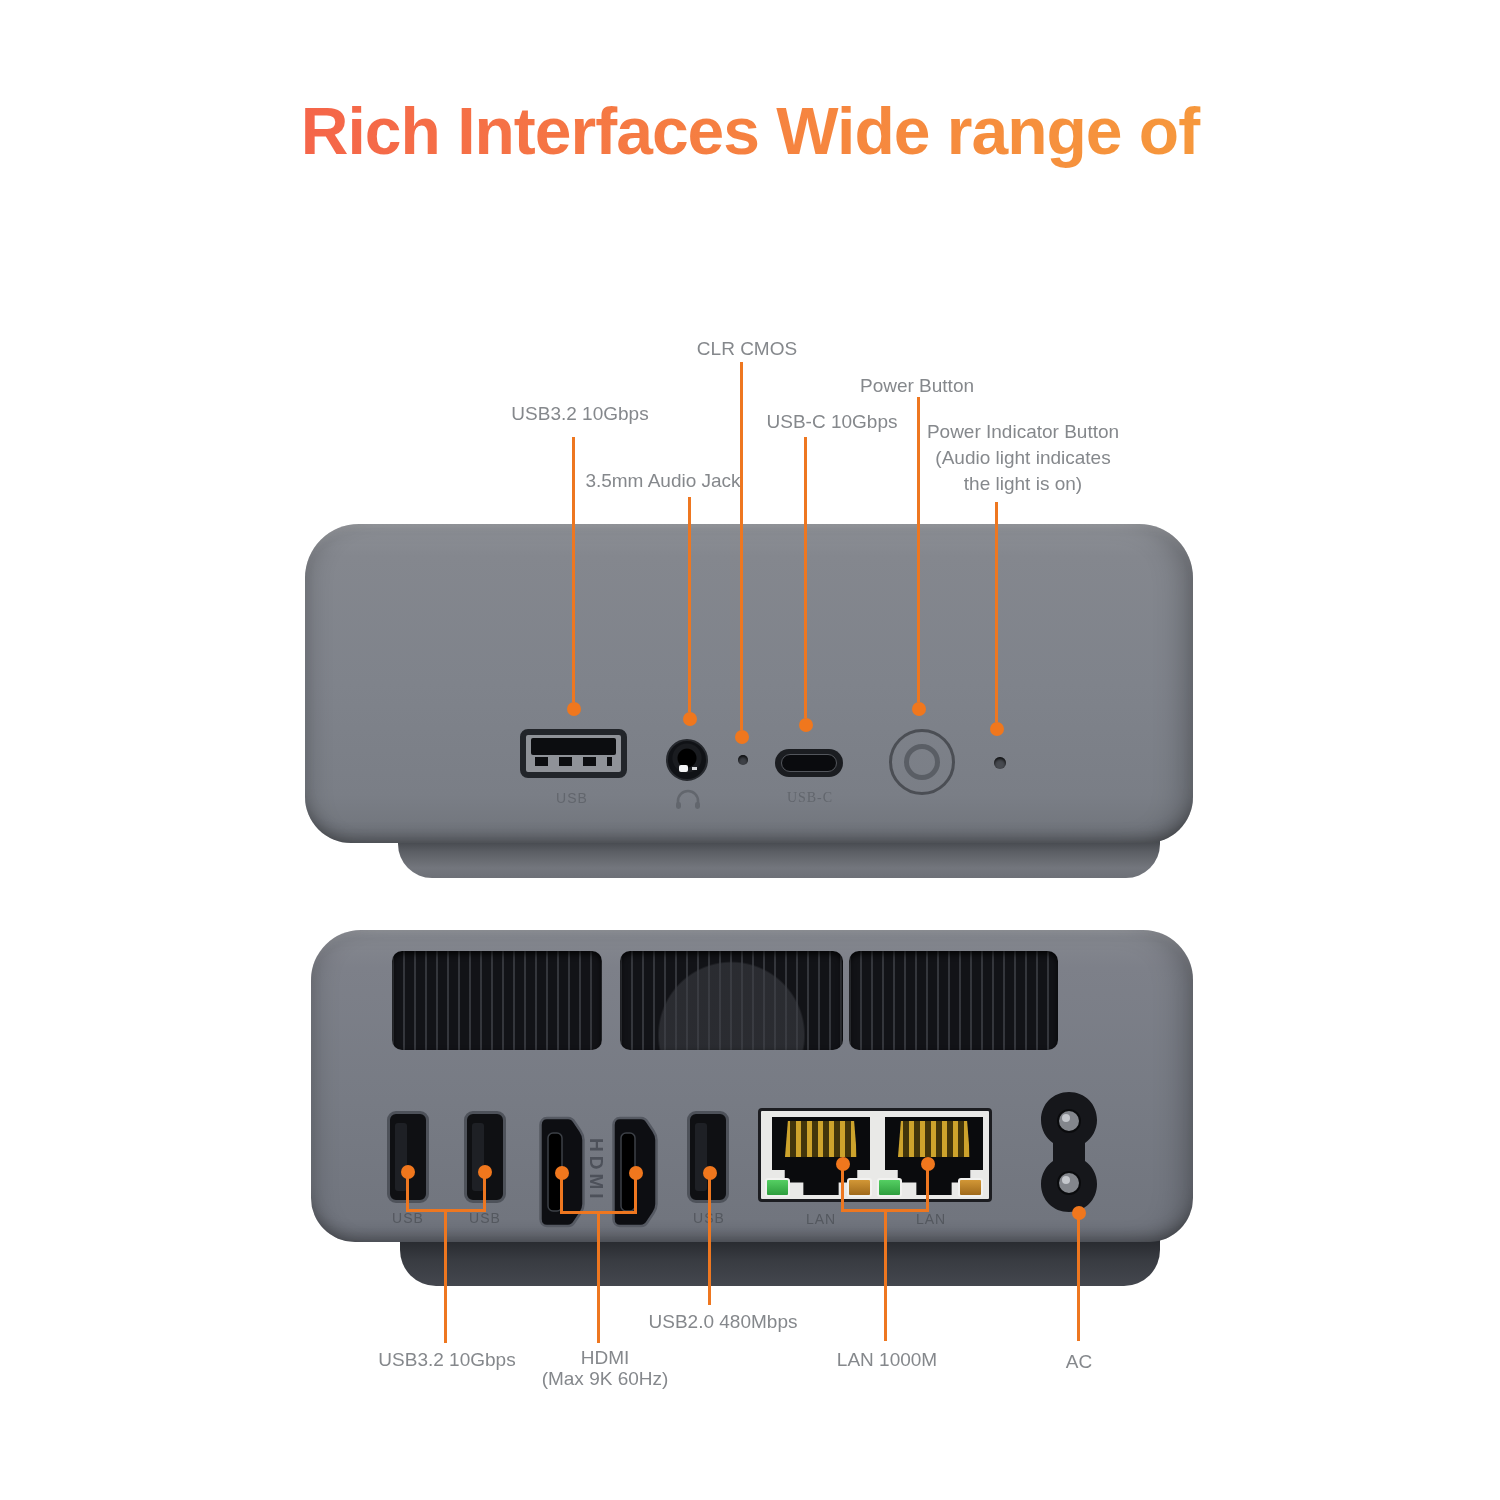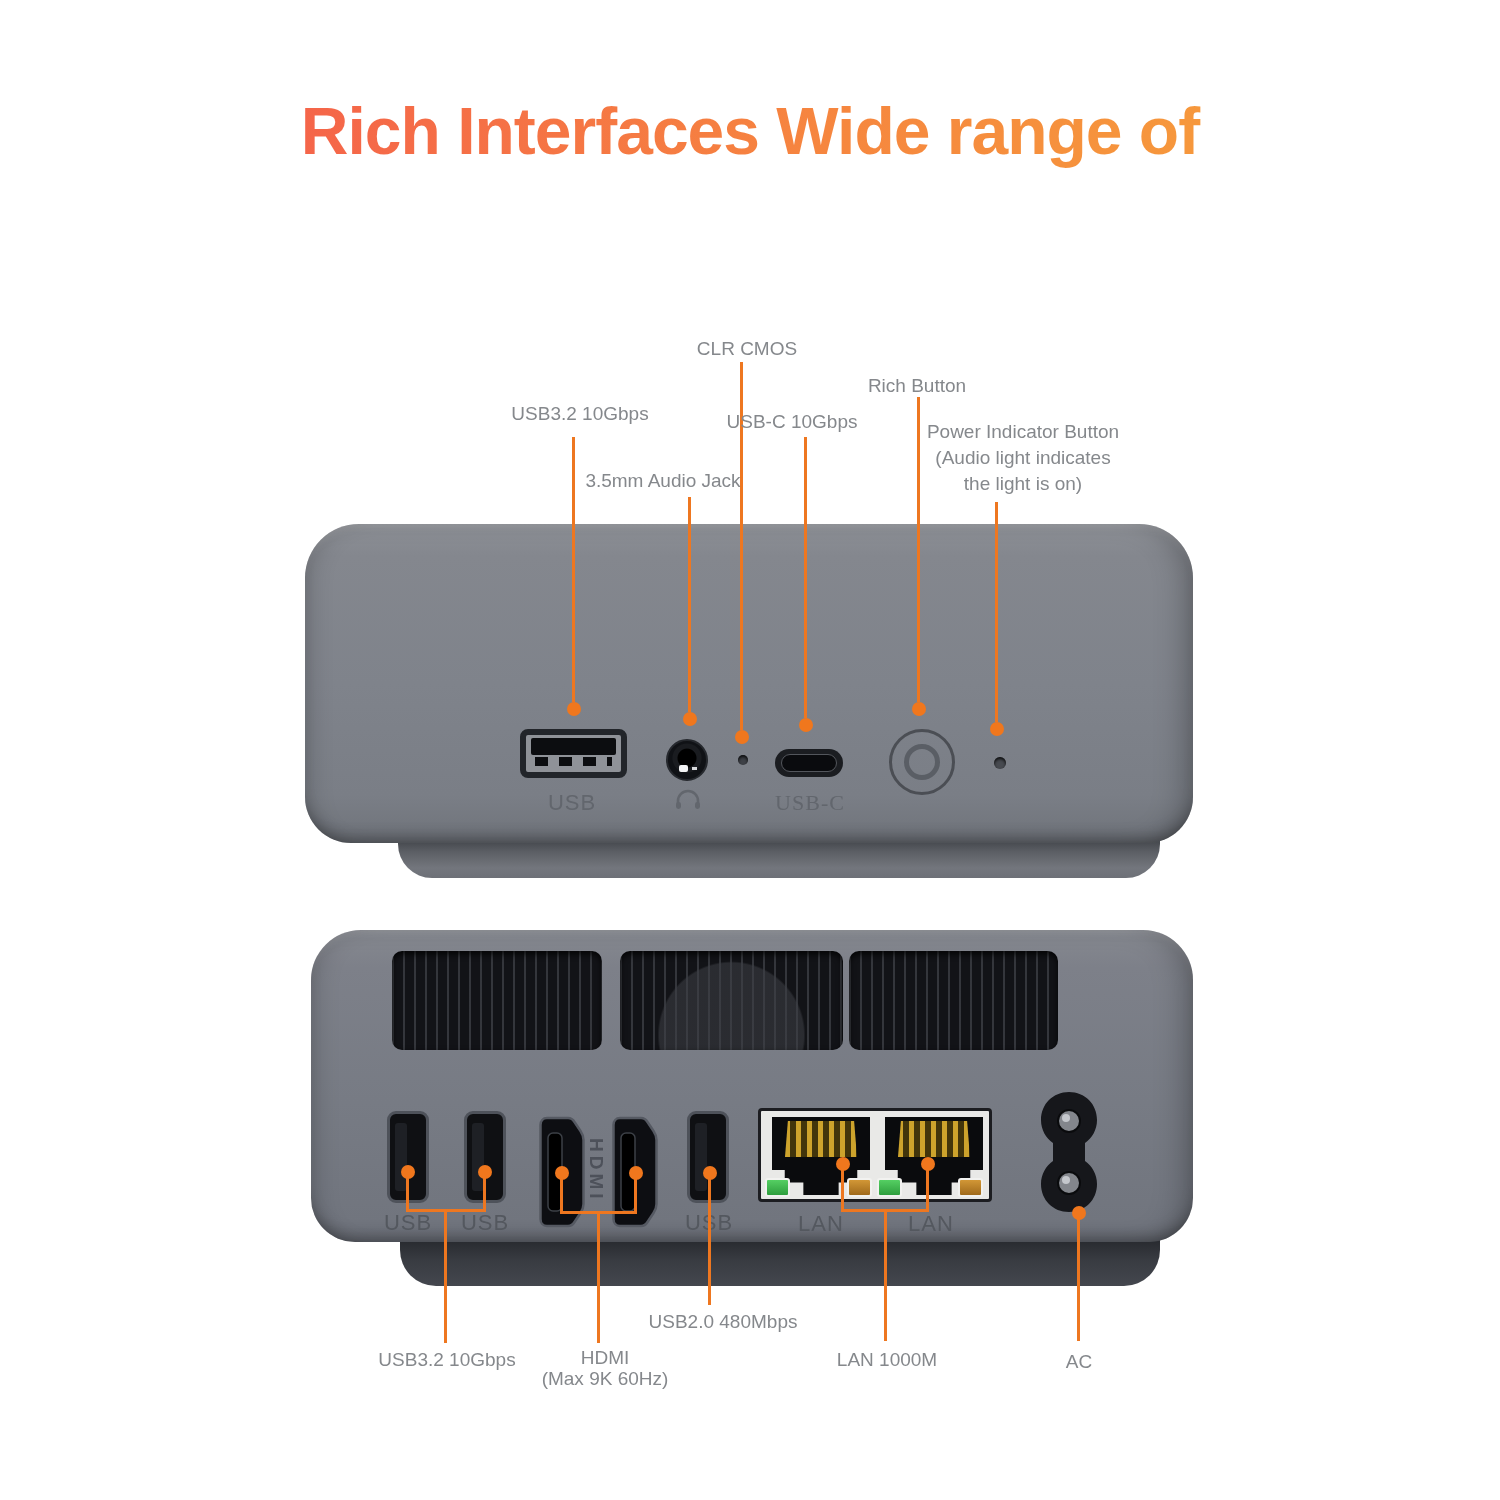--- a/index.html
+++ b/index.html
@@ -6,21 +6,21 @@
   .canvas{position:relative;width:1480px;height:1500px;background:#ffffff;overflow:hidden;
           font-family:"Liberation Sans", sans-serif;}
   
   .title{position:absolute;top:84px;left:0;width:1500px;text-align:center;
          font-size:66px;font-weight:bold;letter-spacing:-1px;line-height:95px;
          background:linear-gradient(90deg,#f4574e 5%,#f6863f 55%,#f6a23a 95%);
          -webkit-background-clip:text;background-clip:text;color:transparent;}
   
   .callout-label{position:absolute;transform:translateX(-50%);font-size:19px;color:#85888c;
                  white-space:nowrap;text-align:center;line-height:26px;z-index:7;}
-  .port-label{position:absolute;transform:translateX(-50%);font-size:22px;letter-spacing:1px;
+  .port-label{position:absolute;transform:translateX(-50%);font-size:14px;letter-spacing:1px;
               color:#62666d;white-space:nowrap;z-index:4;}
   .port-label.back{color:#54585f;}
   
   .oline{position:absolute;width:3px;background:#ee7720;z-index:6;}
   .olineh{position:absolute;height:3px;background:#ee7720;z-index:6;}
   .odot{position:absolute;width:14px;height:14px;border-radius:50%;background:#f0771d;
         transform:translate(-50%,-50%);z-index:7;}
   
   .body-front{position:absolute;left:305px;top:524px;width:888px;height:319px;z-index:2;
       border-radius:54px 54px 46px 46px;
@@ -88,23 +88,23 @@
 </head>
 <body>
 
 <div class="canvas">
 
   <div class="title">
     <div>Rich Interfaces Wide range of</div>
   </div>
 
   <div class="callout-label" style="left:747px;top:336px;">CLR CMOS</div>
-  <div class="callout-label" style="left:917px;top:373px;">Rich Button</div>
+  <div class="callout-label" style="left:917px;top:373px;">Power Button</div>
   <div class="callout-label" style="left:580px;top:401px;">USB3.2 10Gbps</div>
-  <div class="callout-label" style="left:792px;top:409px;">USB-C 10Gbps</div>
+  <div class="callout-label" style="left:832px;top:409px;">USB-C 10Gbps</div>
   <div class="callout-label" style="left:663px;top:468px;">3.5mm Audio Jack</div>
   <div class="callout-label" style="left:1023px;top:419px;">
     <div>Power Indicator Button</div>
     <div>(Audio light indicates</div>
     <div>the light is on)</div>
   </div>
 
   <div class="oline" style="left:572px;top:437px;height:265px;"></div>
   <div class="oline" style="left:688px;top:497px;height:215px;"></div>
   <div class="oline" style="left:740px;top:362px;height:368px;"></div>

